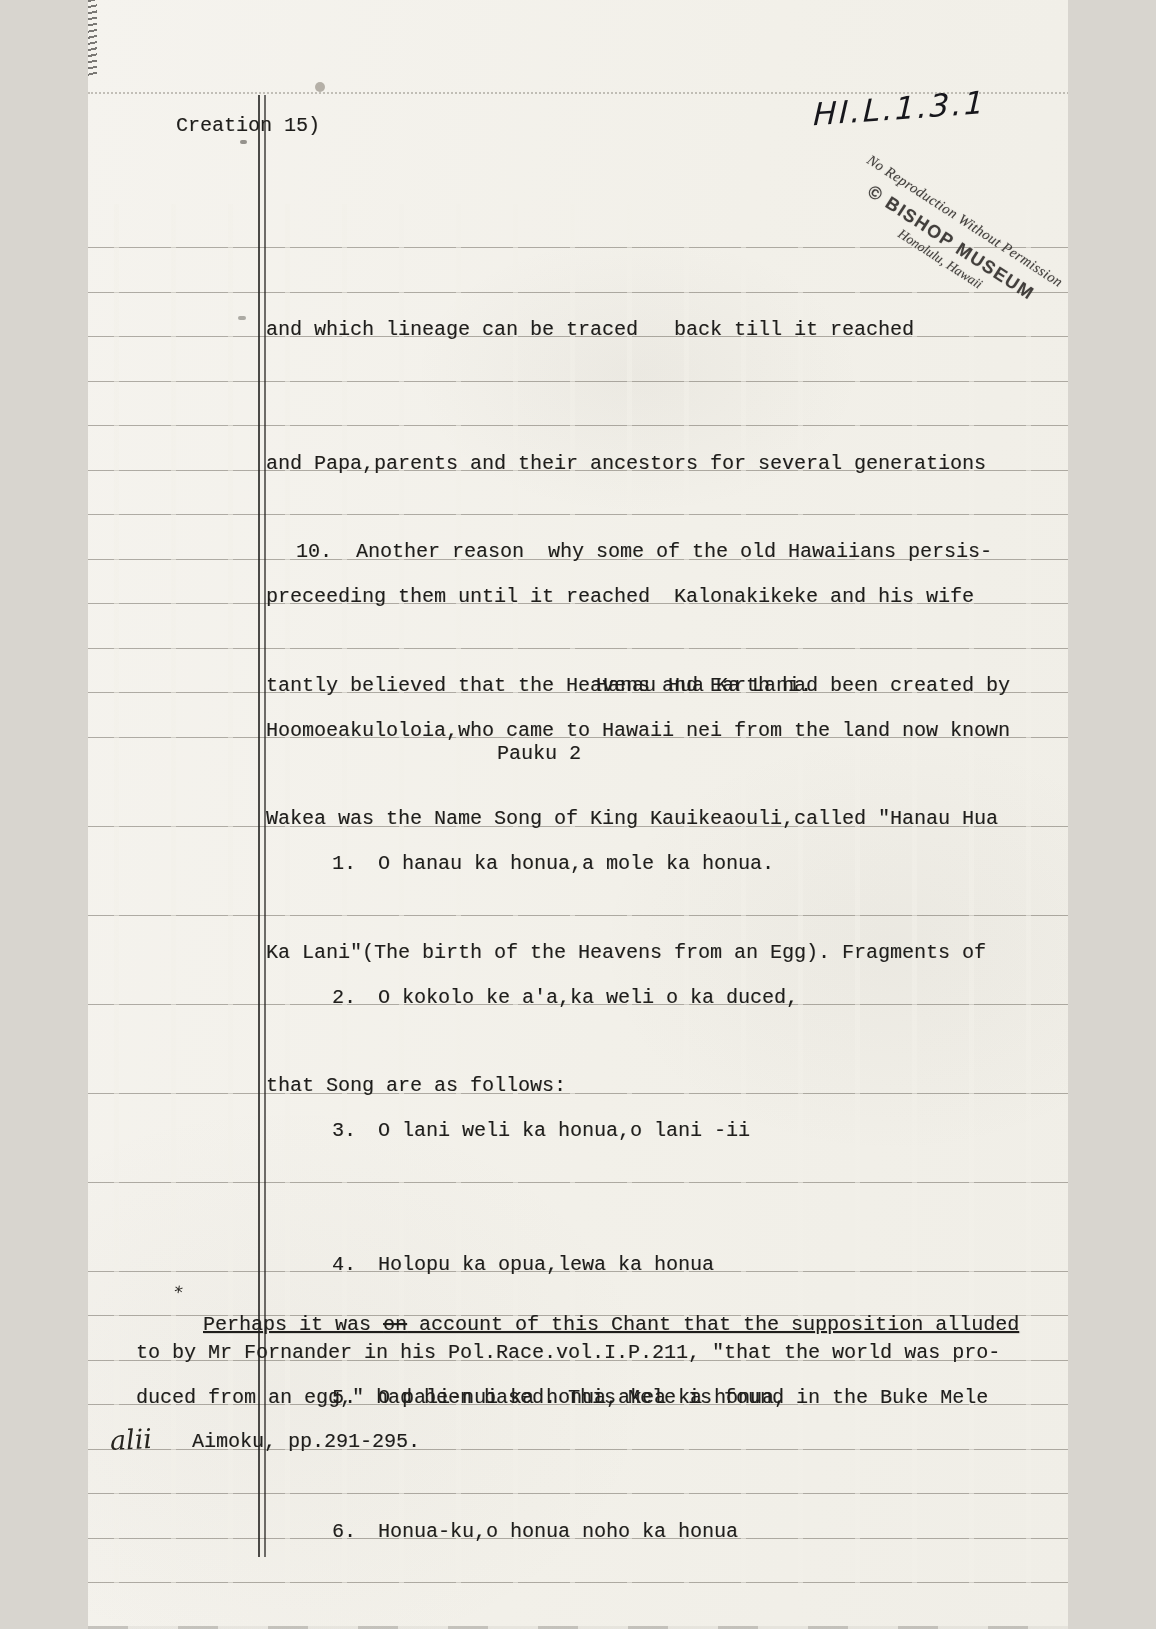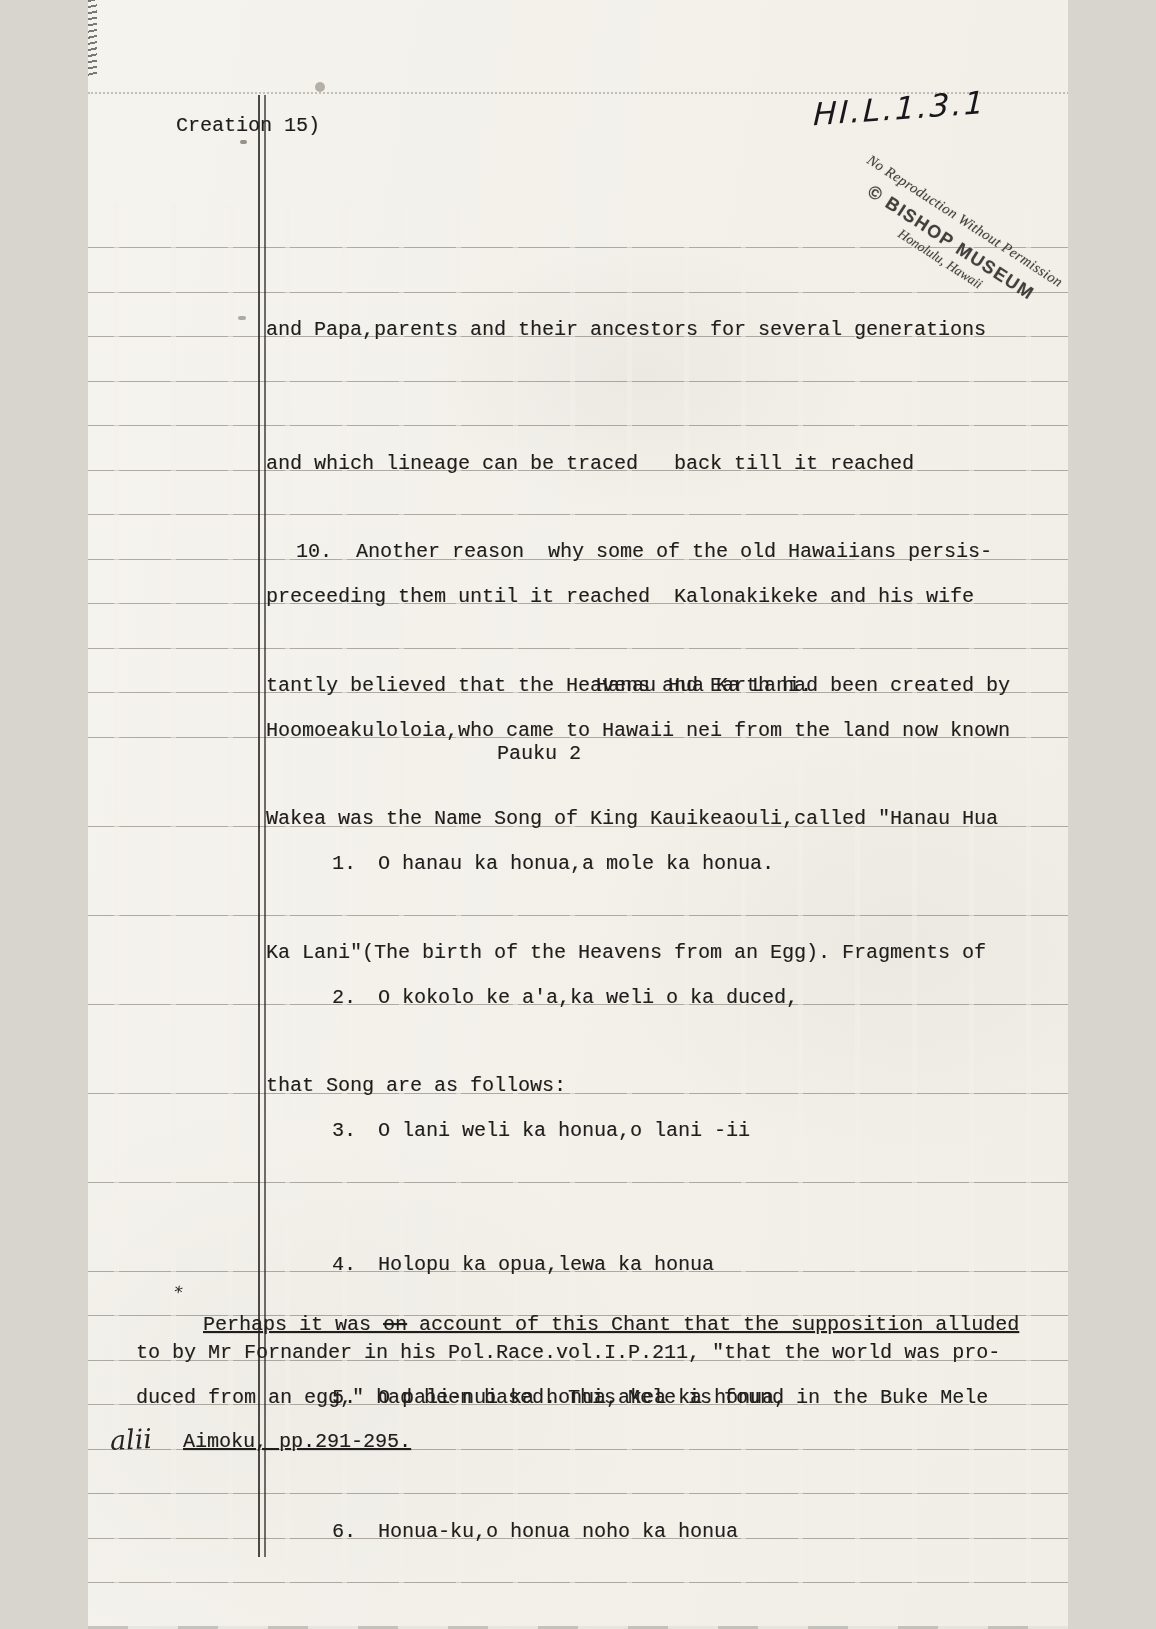--- a/index.html
+++ b/index.html
@@ -49,21 +49,21 @@
   .p2 .indent{text-indent:30px;}
   .h1{left:178px;top:664px;width:546px;text-align:right;}
   .h2{left:178px;top:732px;width:546px;text-align:center;}
   .chant{left:178px;top:753px;}
   .chant .row{display:flex;height:44.5px;}
   .chant .num{display:inline-block;width:90px;text-align:right;padding-right:22px;box-sizing:content-box;}
   .cline{position:absolute;line-height:22px;}
   .c1{left:115px;top:1314px;text-decoration:underline;}
   .c2{left:48px;top:1342px;}
   .c3{left:48px;top:1387px;}
-  .c4{left:95px;top:1431px;text-decoration:underline;}
+  .c4{left:104px;top:1431px;}
   .struck{text-decoration:line-through;text-decoration-thickness:2px;}
   
   .catalog{
     position:absolute;left:726px;top:96px;
     font-family:"DejaVu Sans",sans-serif;font-style:italic;
     font-size:31px;letter-spacing:2.5px;color:#17171c;
     transform:rotate(-4deg) skewX(-6deg);transform-origin:0 0;
   }
   .alii{
     position:absolute;left:22px;top:1424px;
@@ -123,22 +123,22 @@
 
   <div class="catalog">HI.L.1.3.1</div>
 
   <div class="stamp">
     <div class="s1">No Reproduction Without Permission</div>
     <div class="s2">© BISHOP MUSEUM</div>
     <div class="s3">Honolulu, Hawaii</div>
   </div>
 
   <div class="typed block p1">
+    <div>and which lineage can be traced   back till it reached</div>
     <div>and Papa,parents and their ancestors for several generations</div>
-    <div>and which lineage can be traced   back till it reached</div>
     <div>preceeding them until it reached  Kalonakikeke and his wife</div>
     <div>Hoomoeakuloloia,who came to Hawaii nei from the land now known</div>
   </div>
 
   <div class="typed block p2">
     <div class="indent">10.  Another reason  why some of the old Hawaiians persis-</div>
     <div>tantly believed that the Heavens and Earth had been created by</div>
     <div>Wakea was the Name Song of King Kauikeaouli,called "Hanau Hua</div>
     <div>Ka Lani"(The birth of the Heavens from an Egg). Fragments of</div>
     <div>that Song are as follows:</div>

